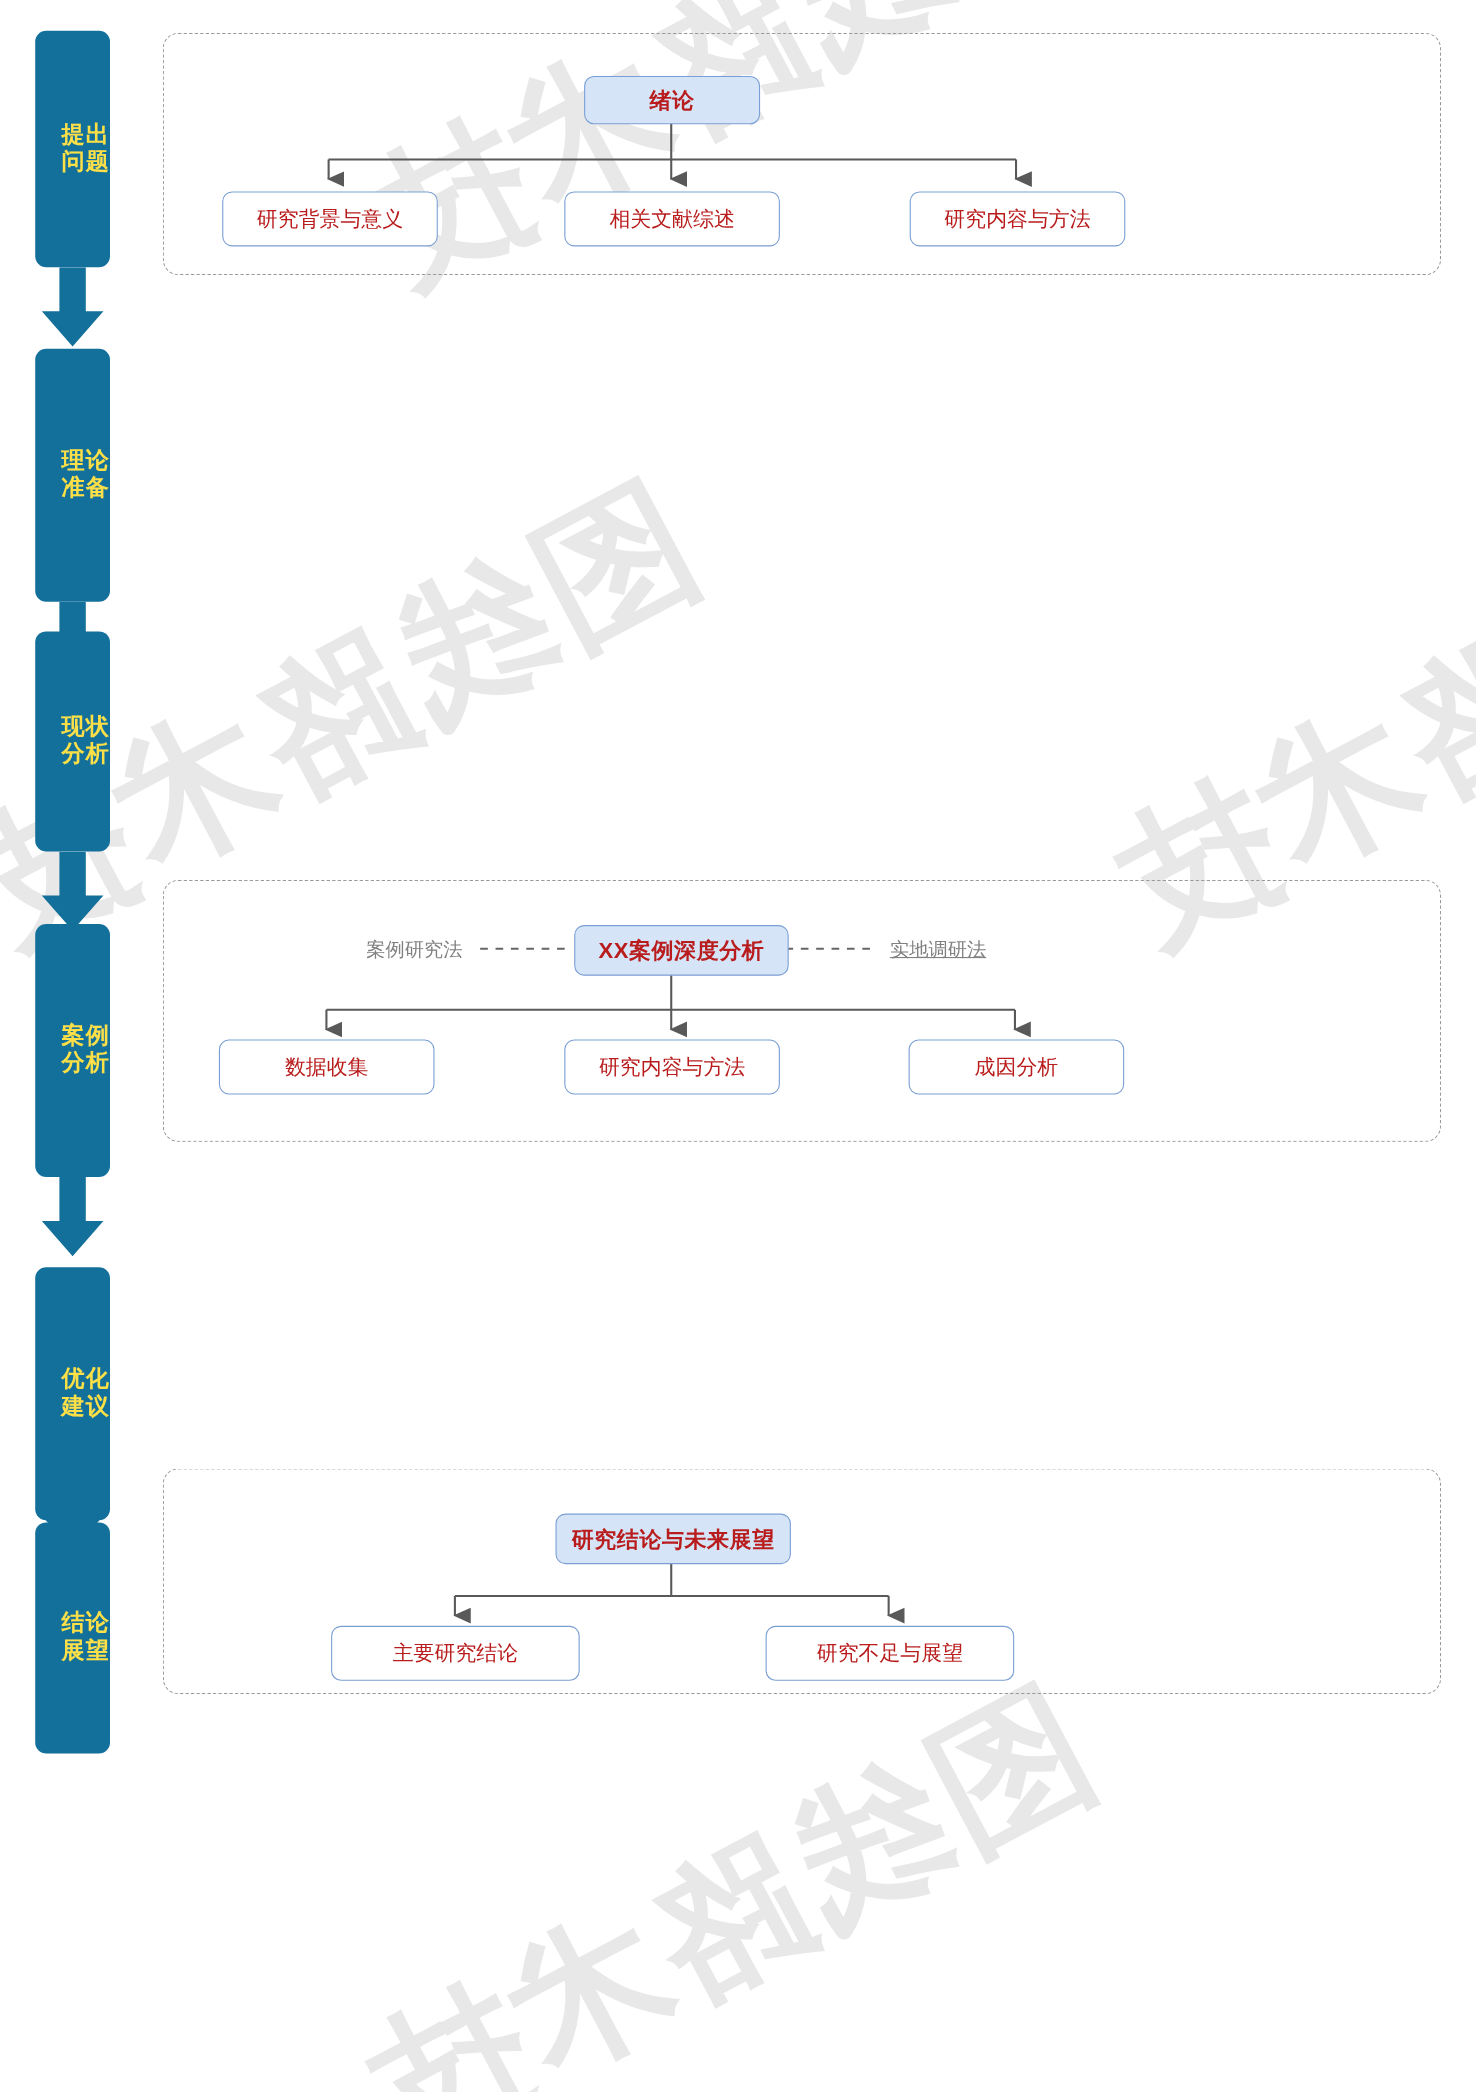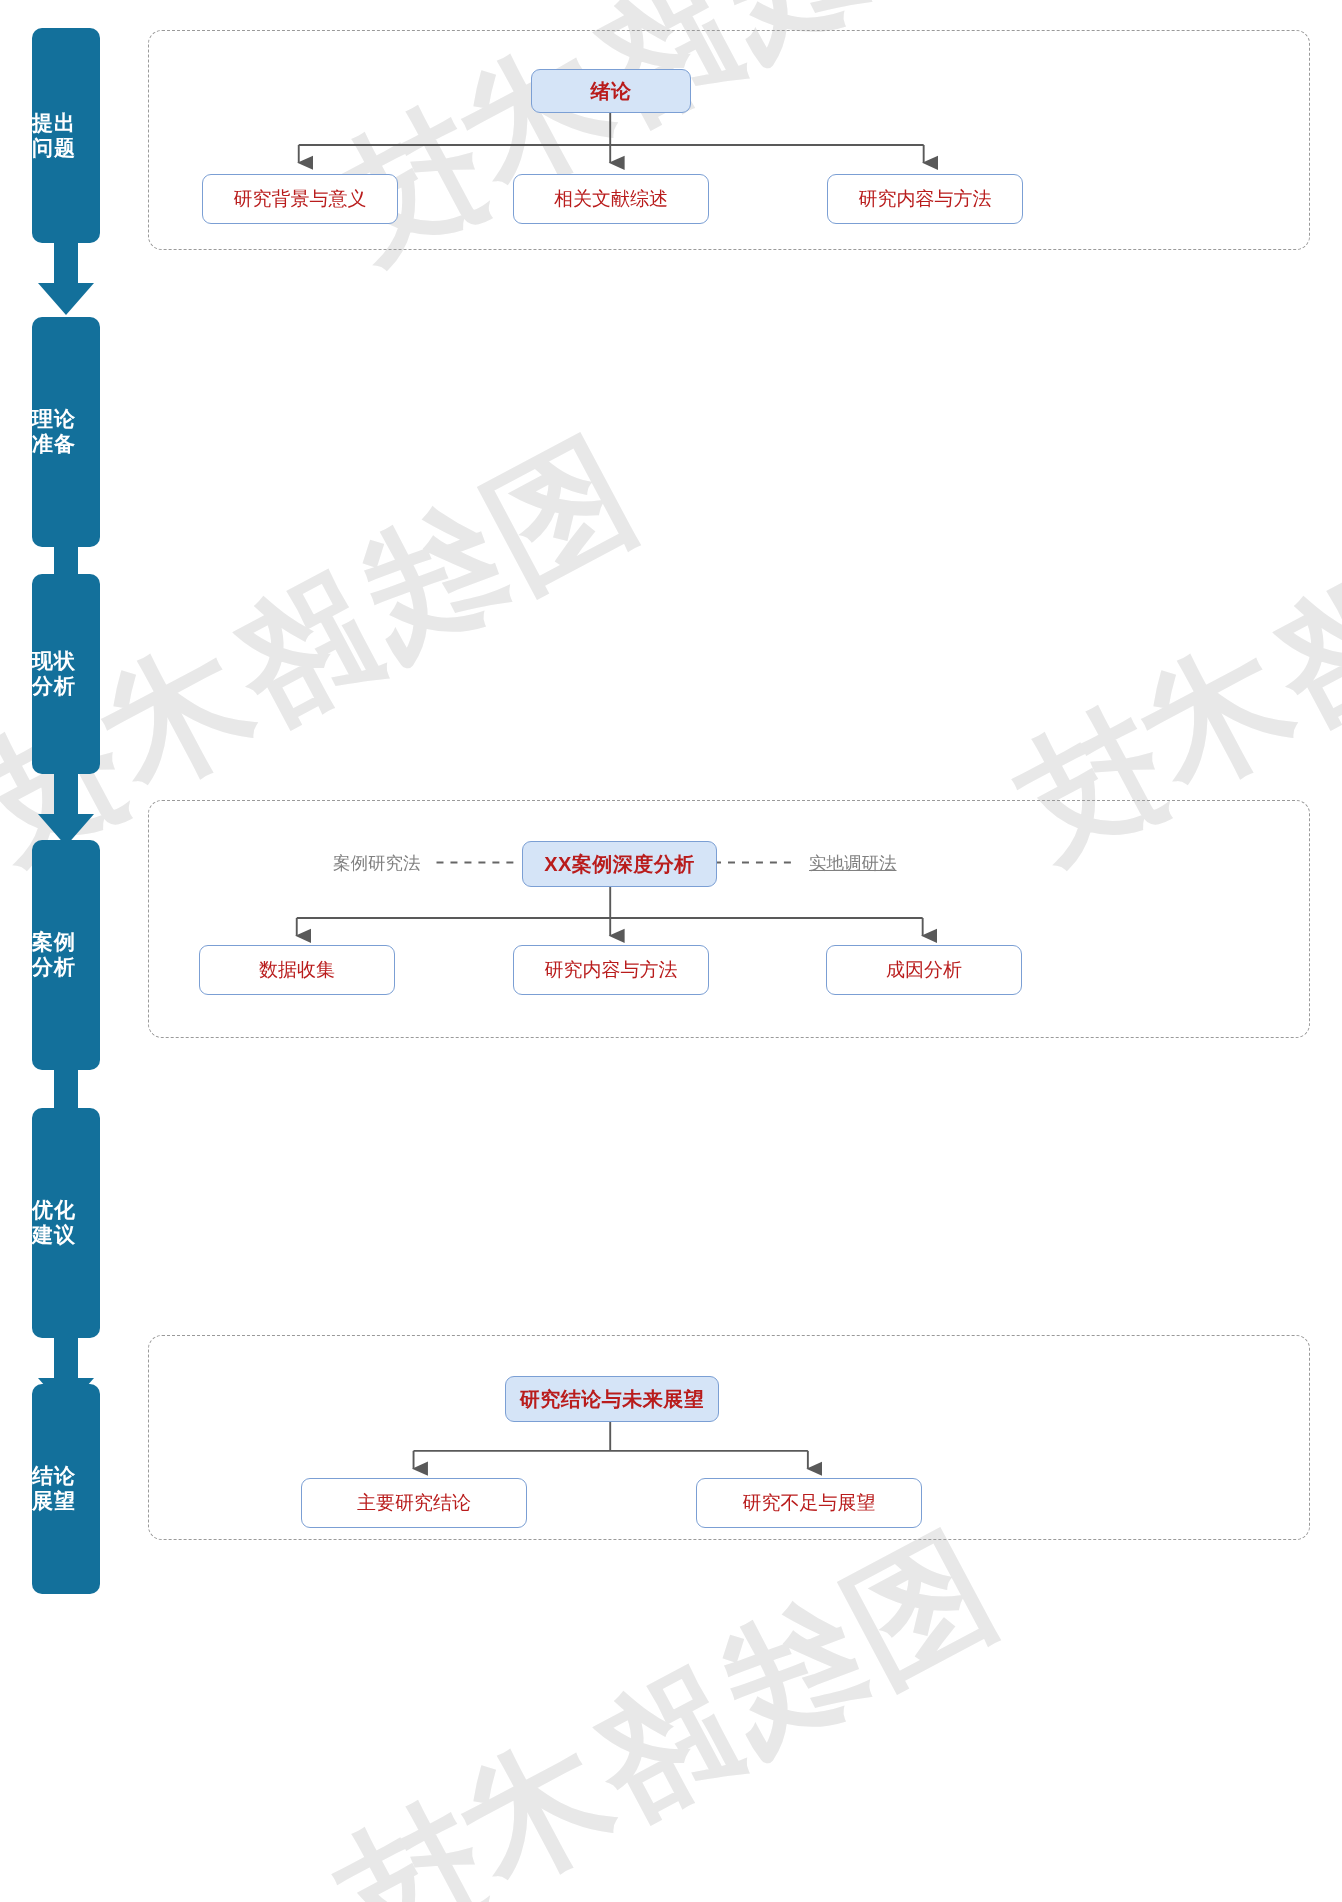--- a/index.html
+++ b/index.html
@@ -54,27 +54,27 @@
   }
   .stage-wrap {
     position: absolute;
     left: 0;
     width: 68px;
   }
   .stage-box {
     width: 68px;
     background: #13709B;
     border-radius: 10px;
-    color: #ffffff;
+    color: #fde047;
     font-weight: 700;
     font-size: 21px;
     line-height: 1.18;
     display: flex;
     align-items: center;
-    justify-content: flex-start;
+    justify-content: flex-end;
     text-align: center;
     letter-spacing: 1px;
     box-sizing: border-box;
     height: 100%;
   }
   .stage-label { display: block; }
   .stage-arrow {
     position: absolute;
     left: 0;
     width: 68px;
@@ -205,21 +205,21 @@
           <span class="stage-label">分析</span>
         </span>
       </div>
     </div>
     <div class="stage-arrow" style="top:1042px;">
       <svg width="68" height="74" viewBox="0 0 68 74">
           <polygon points="22,0 46,0 46,40 62,40 34,72 6,40 22,40" fill="#13709B"></polygon>
         </svg>
     </div>
 
-    <div class="stage-wrap" style="top:1080px;height:230px;">
+    <div class="stage-wrap" style="top:1124px;height:230px;">
       <div class="stage-box">
         <span>
           <span class="stage-label">优化</span>
           <span class="stage-label">建议</span>
         </span>
       </div>
     </div>
     <div class="stage-arrow" style="top:1310px;">
       <svg width="68" height="74" viewBox="0 0 68 74">
           <polygon points="22,0 46,0 46,40 62,40 34,72 6,40 22,40" fill="#13709B"></polygon>

